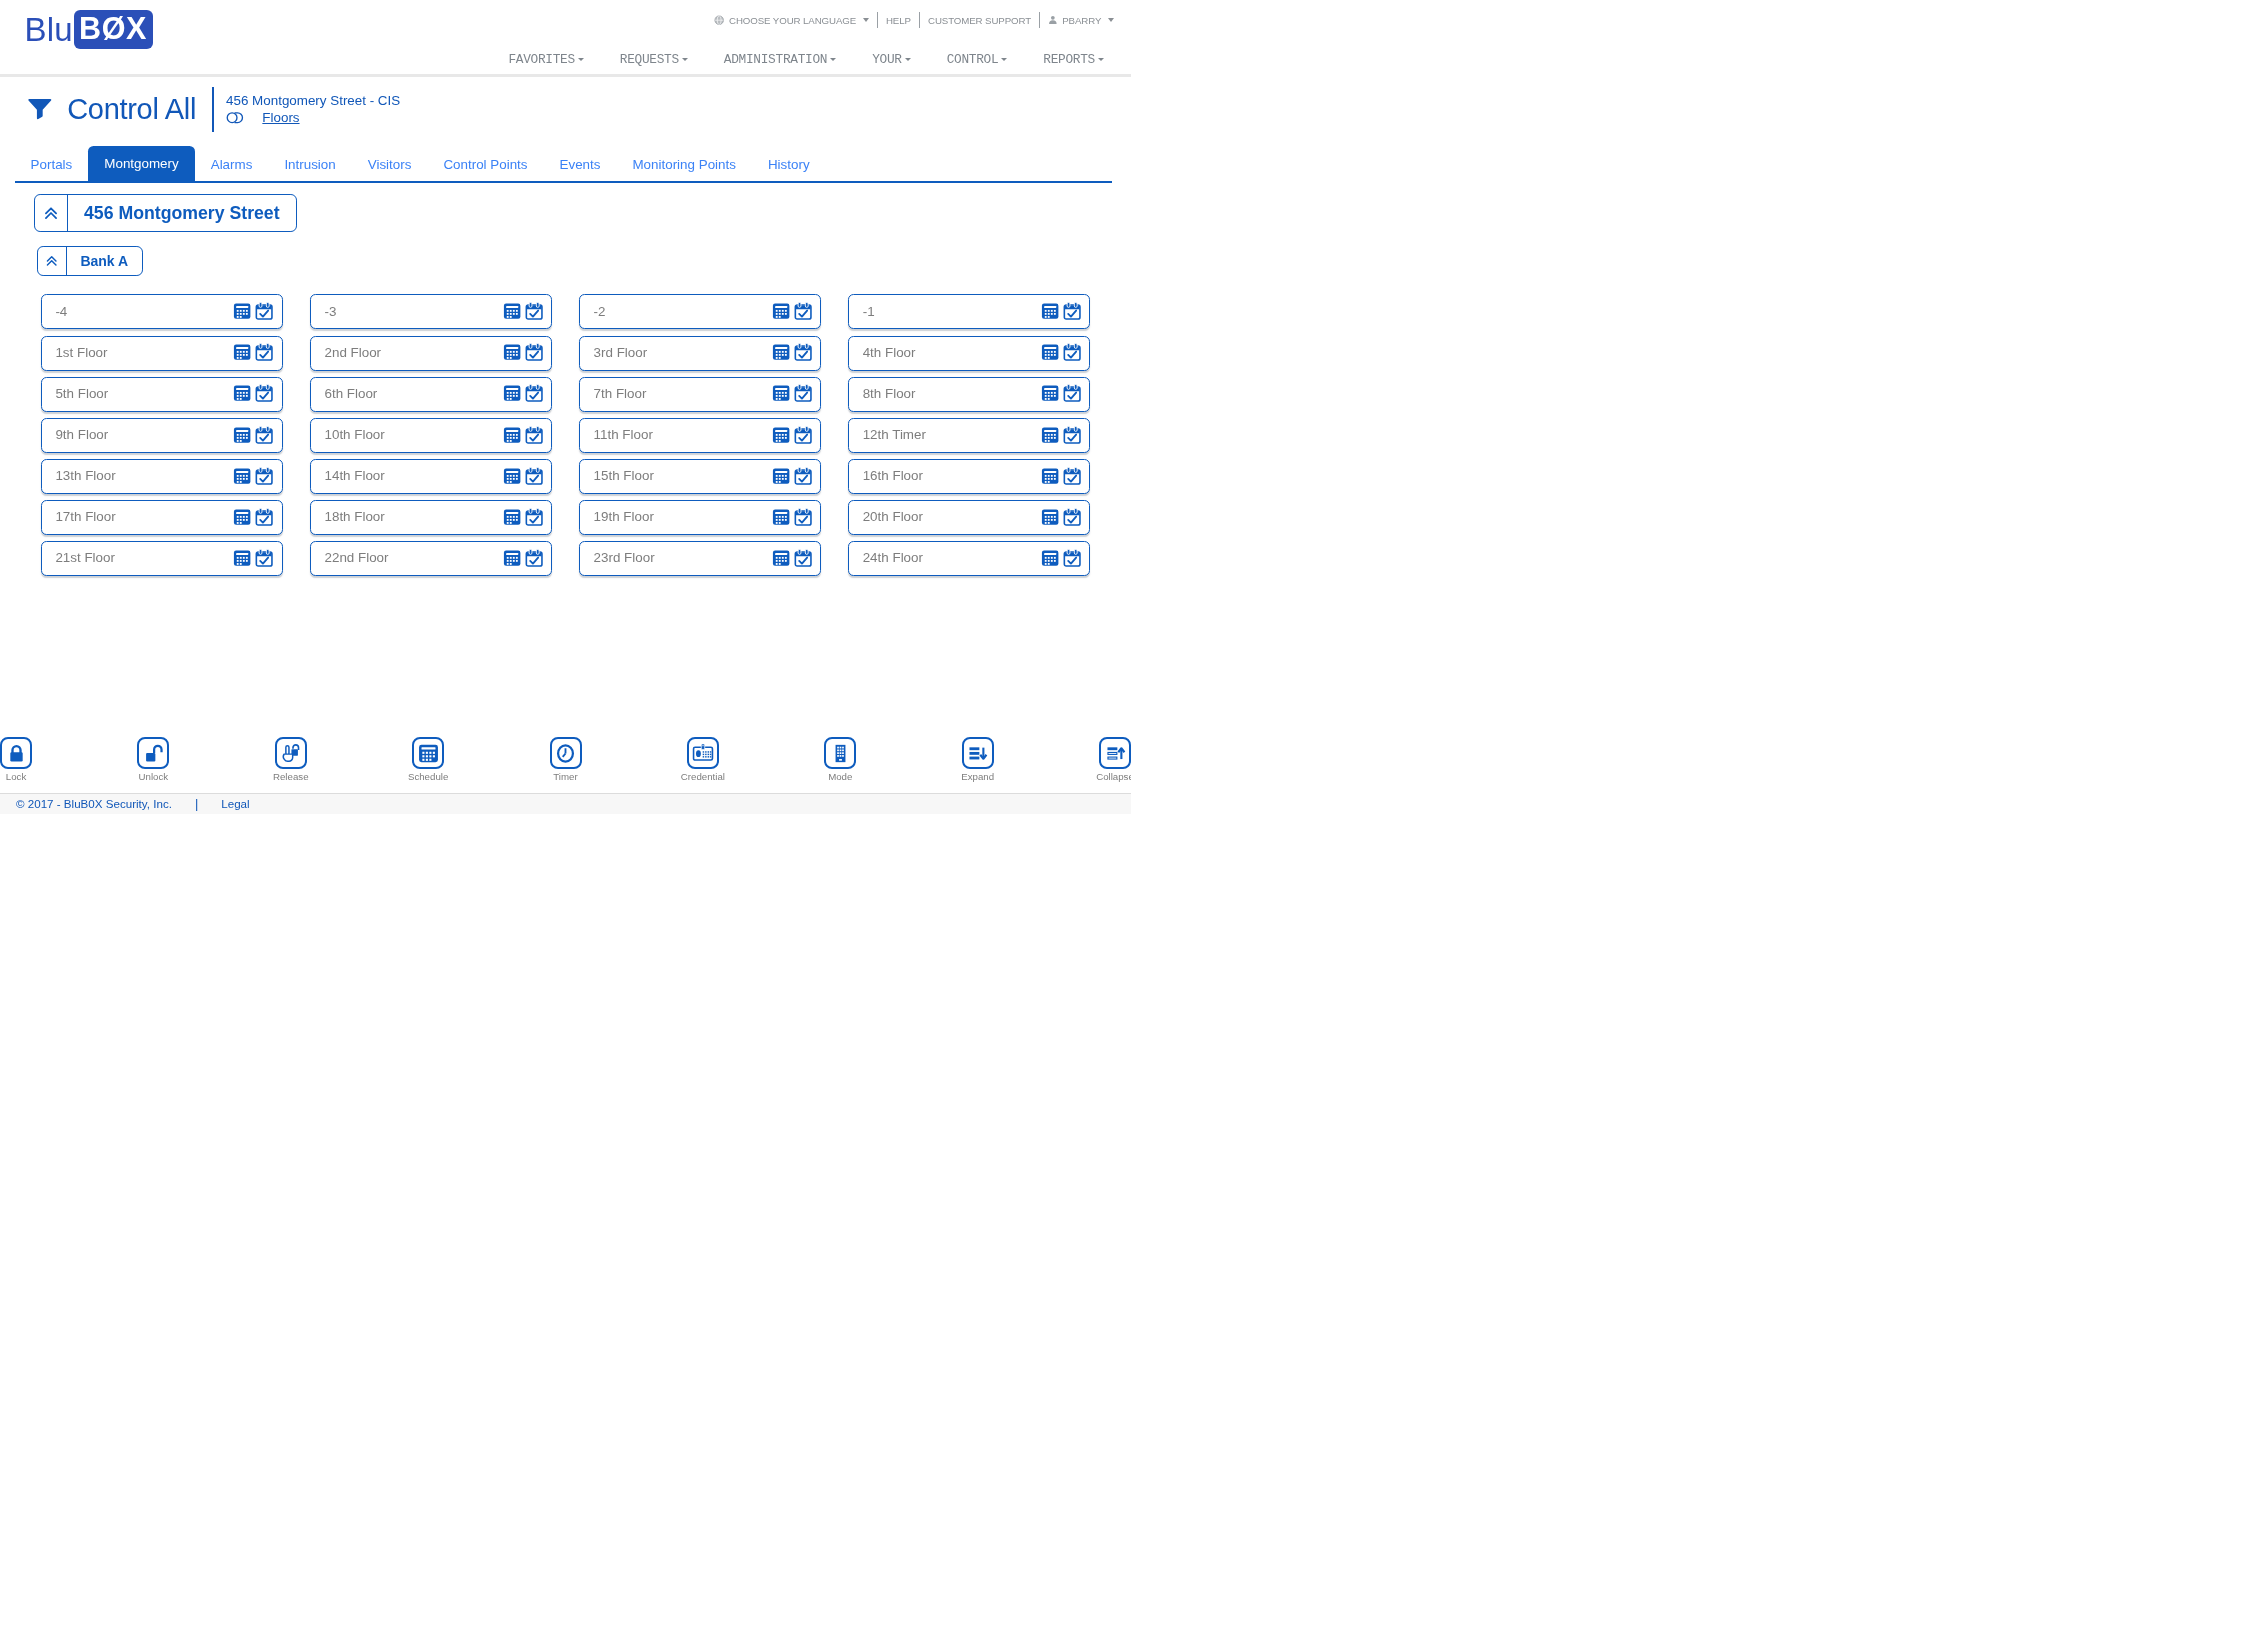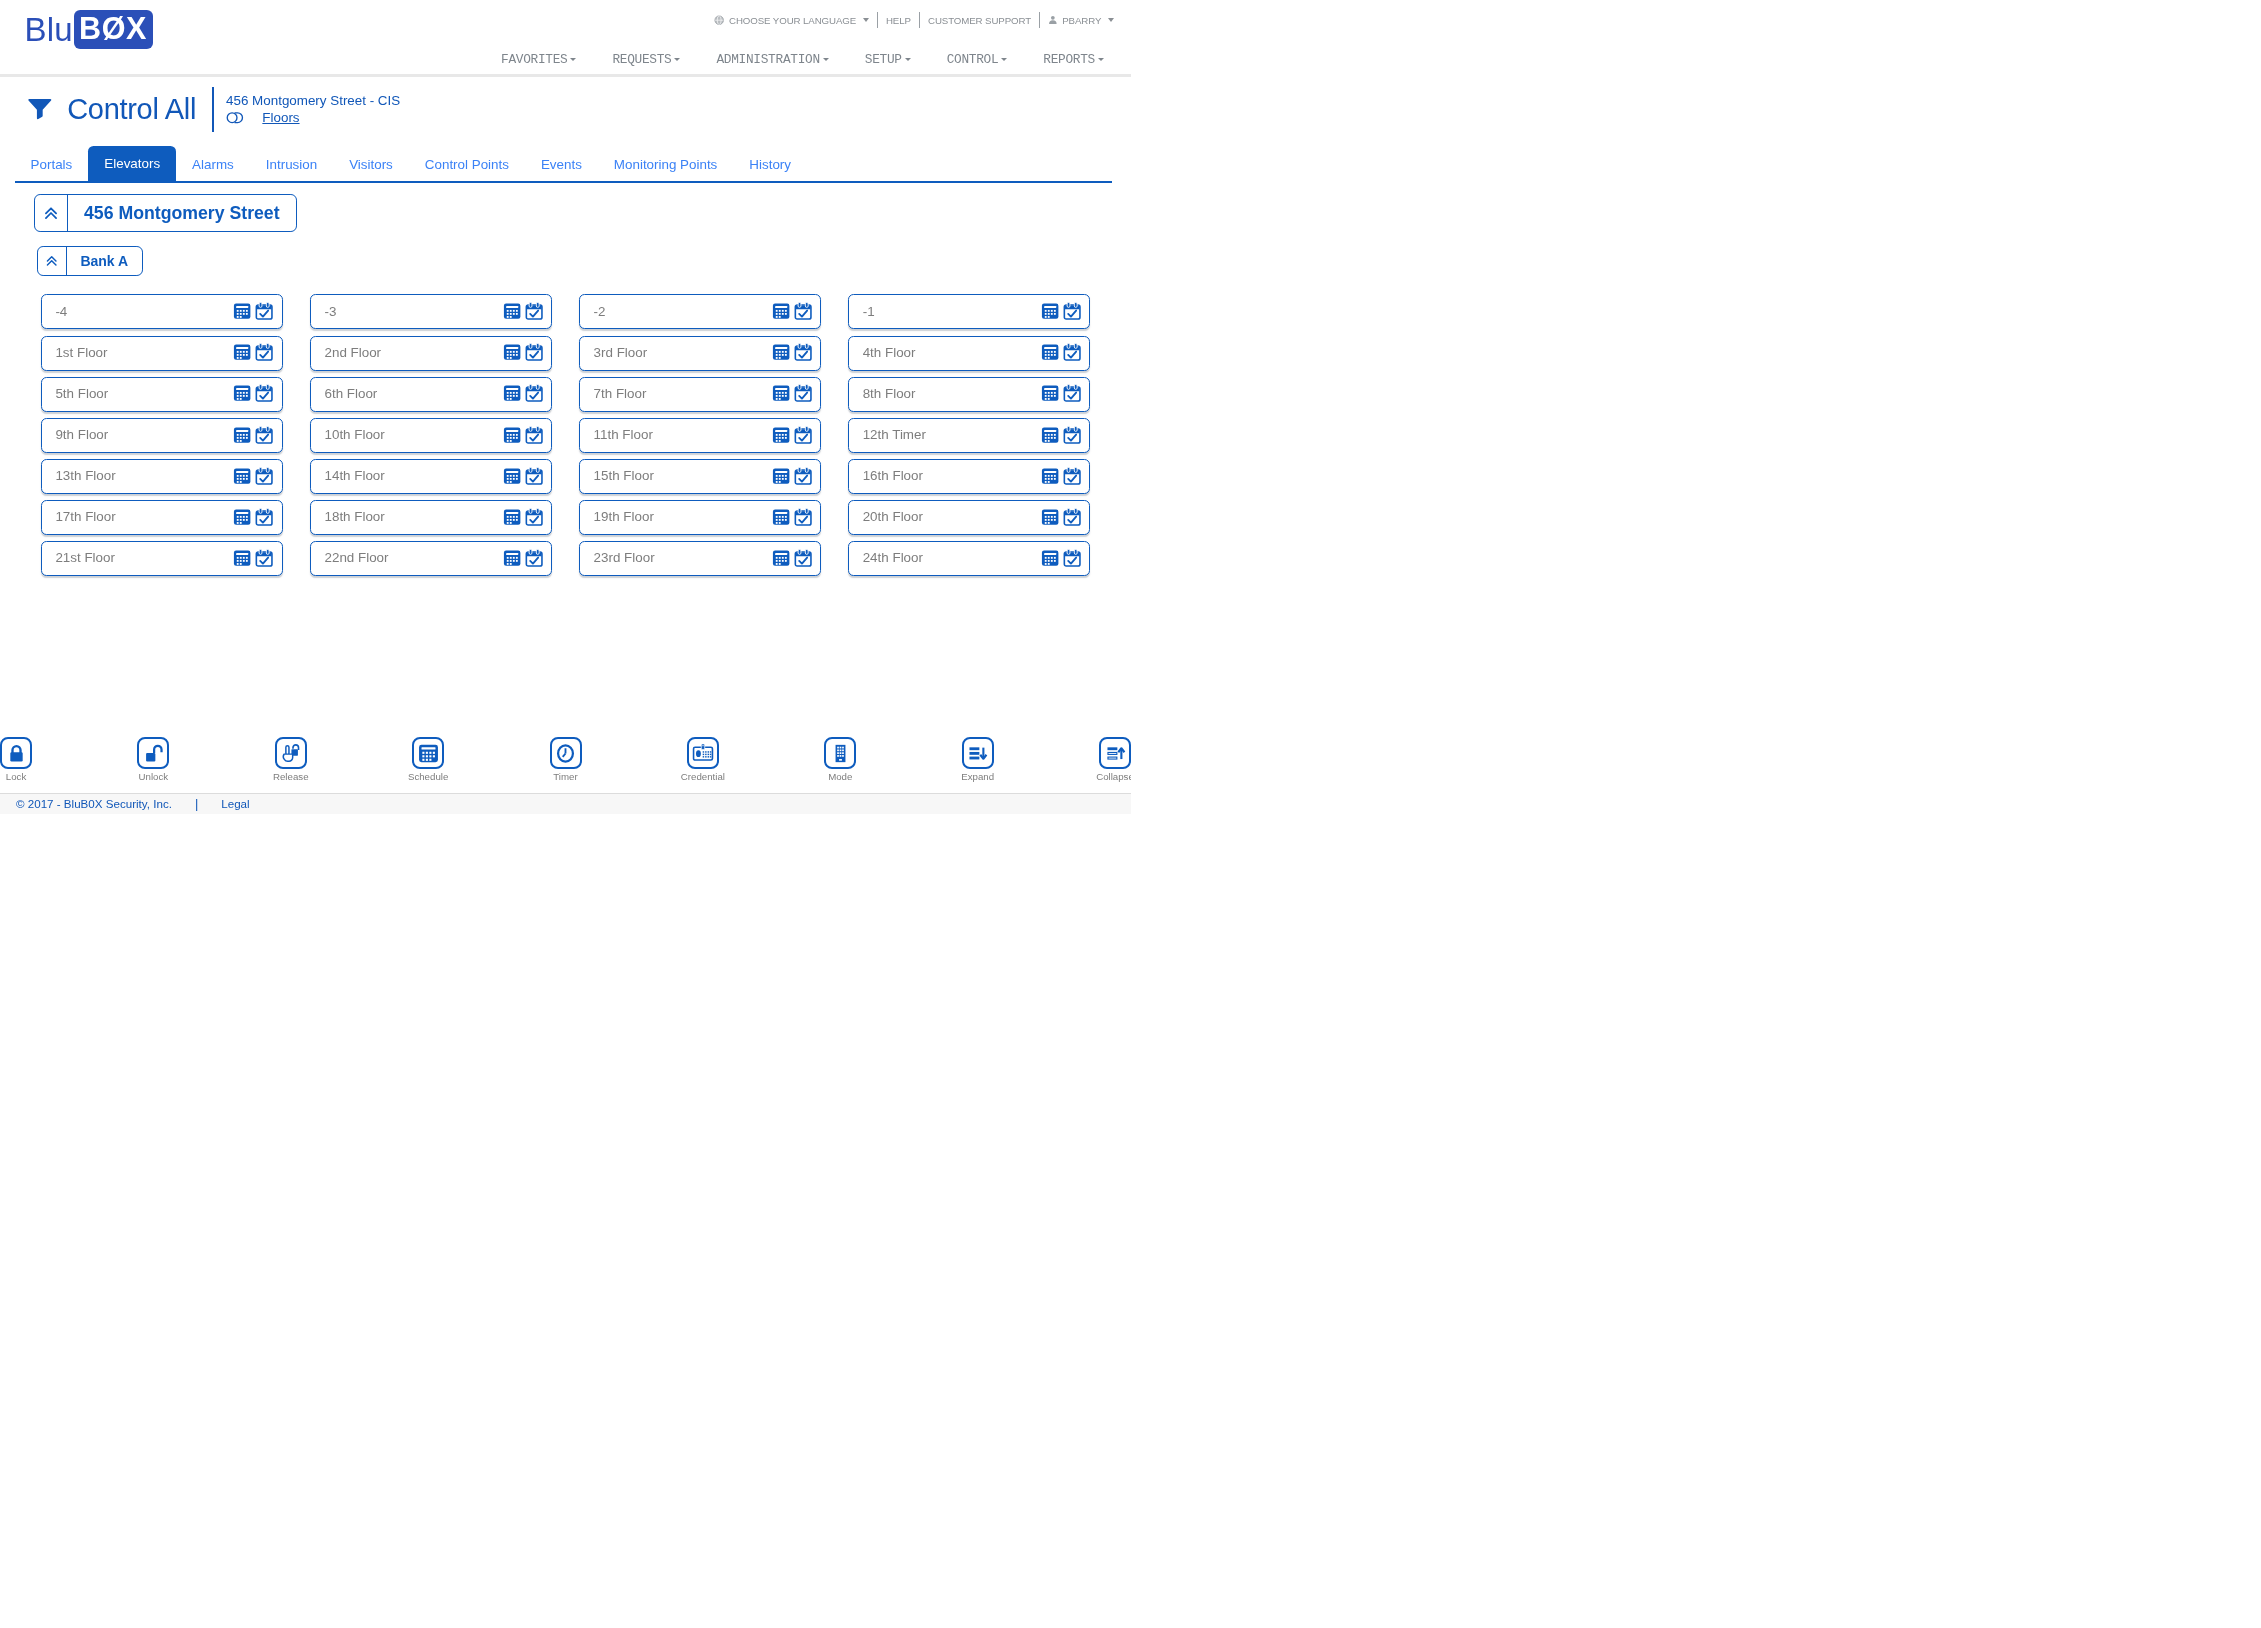--- a/index.html
+++ b/index.html
@@ -150,21 +150,21 @@
     </span>
     <span class="nav-item">
       <span>REQUESTS</span>
       <span class="caret-down"></span>
     </span>
     <span class="nav-item">
       <span>ADMINISTRATION</span>
       <span class="caret-down"></span>
     </span>
     <span class="nav-item">
-      <span>SETUP</span>
+      <span>YOUR</span>
       <span class="caret-down"></span>
     </span>
     <span class="nav-item">
       <span>CONTROL</span>
       <span class="caret-down"></span>
     </span>
     <span class="nav-item">
       <span>REPORTS</span>
       <span class="caret-down"></span>
     </span>
@@ -185,21 +185,21 @@
         <circle cx="10" cy="11" r="8" fill="none" stroke="#1157b8" stroke-width="2.2"></circle>
         <path d="M14 3 h5 a8 8 0 0 1 0 16 h-5" fill="none" stroke="#1157b8" stroke-width="2.2"></path>
       </svg>
       <span>Floors</span>
     </div>
   </div>
 </div>
 
 <div class="tabs">
   <div class="tab">Portals</div>
-  <div class="tab active">Elevators</div>
+  <div class="tab active">Montgomery</div>
   <div class="tab">Alarms</div>
   <div class="tab">Intrusion</div>
   <div class="tab">Visitors</div>
   <div class="tab">Control Points</div>
   <div class="tab">Events</div>
   <div class="tab">Monitoring Points</div>
   <div class="tab">History</div>
 </div>
 
 <div>

